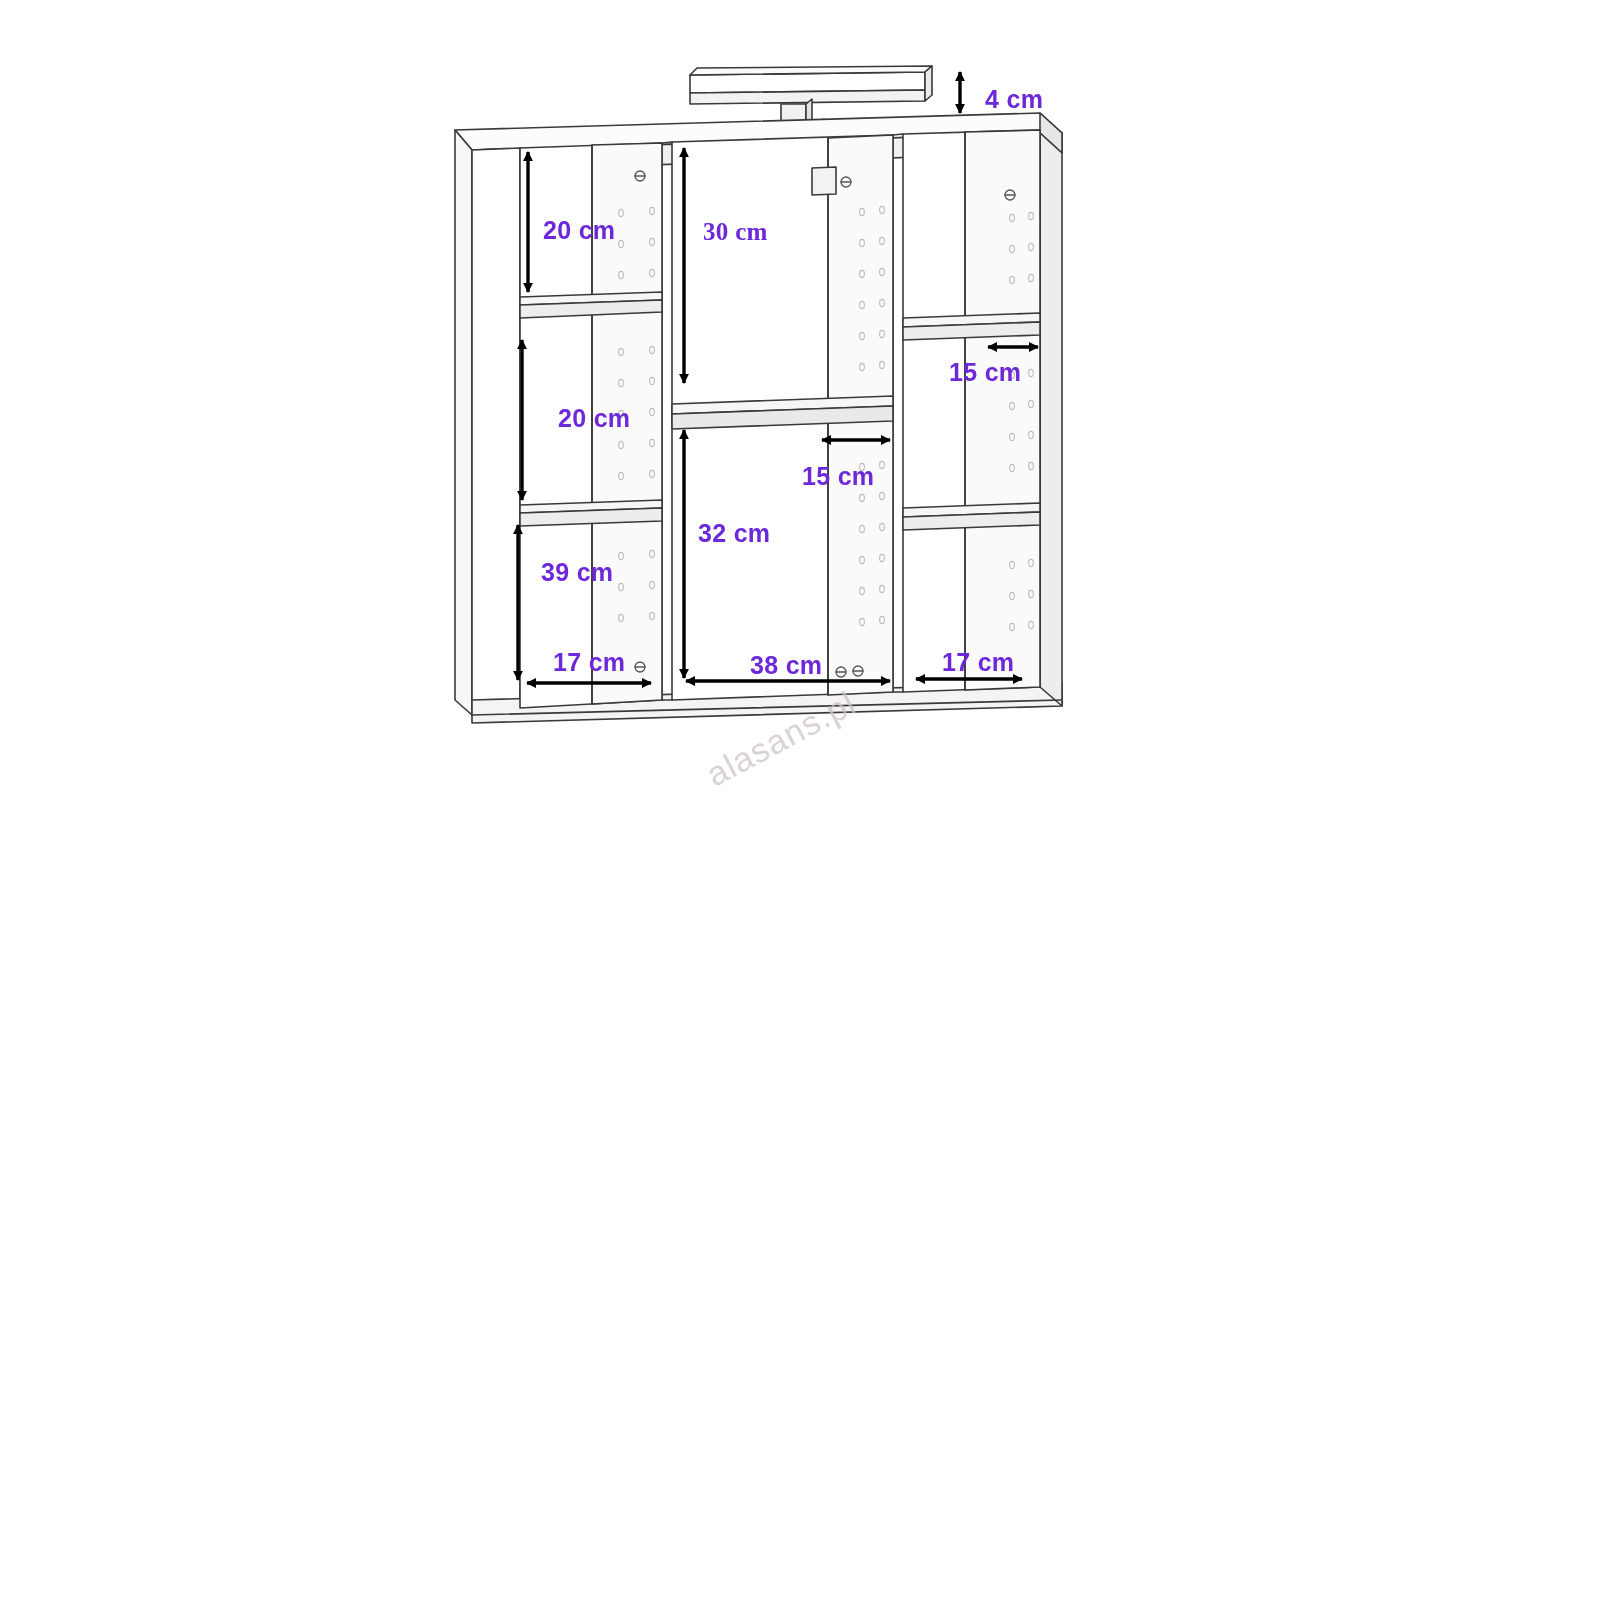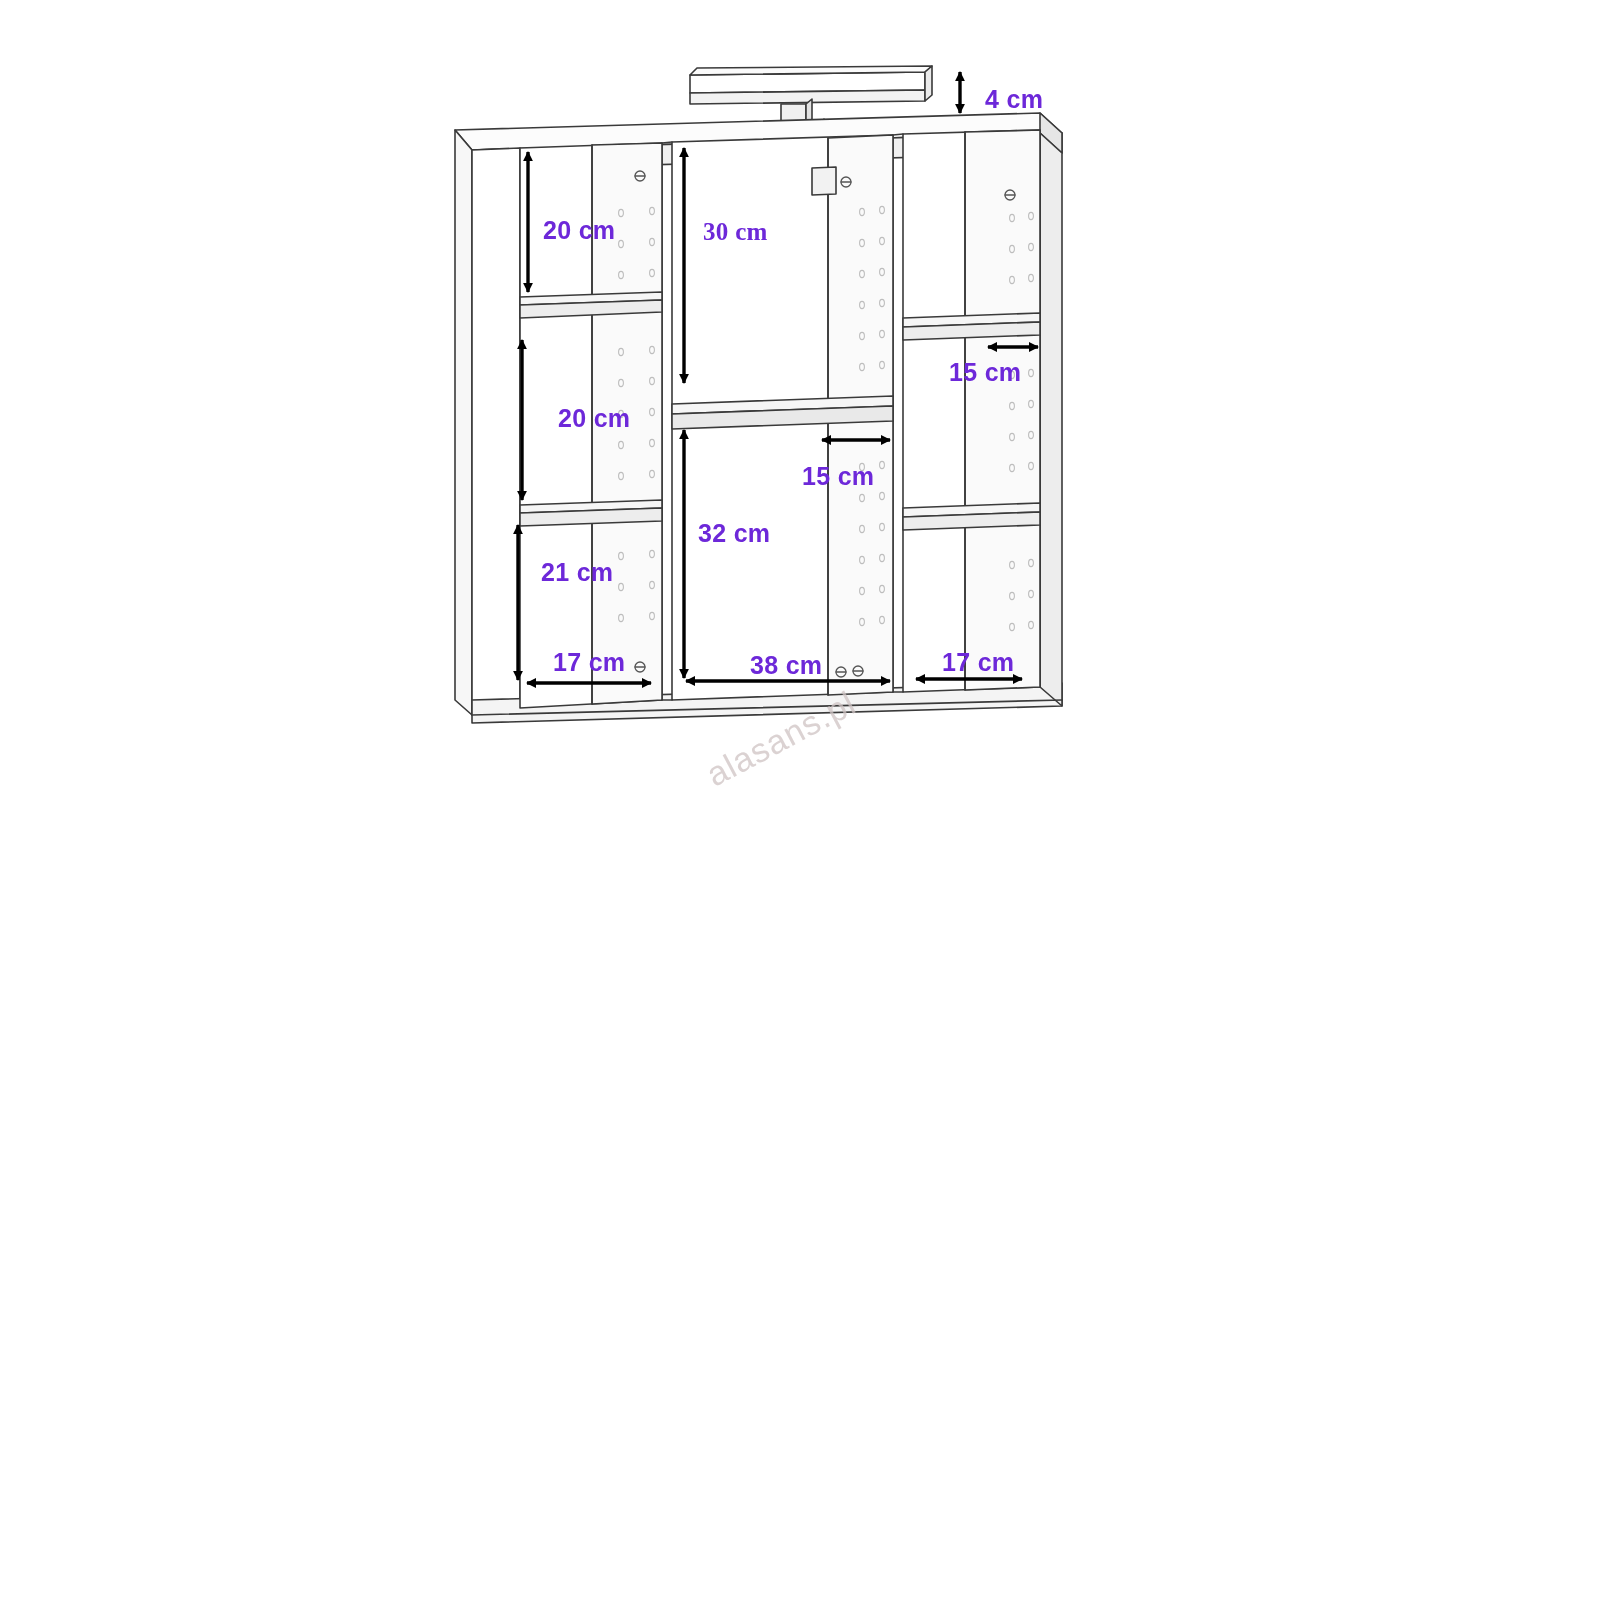--- a/index.html
+++ b/index.html
@@ -260,18 +260,18 @@
 </svg>
 </div>
 
 <div class="dim-label" style="left:985px; top:85px;">4 cm</div>
 <div class="dim-label" style="left:543px; top:216px;">20 cm</div>
 <div class="dim-label" style="left:703px; top:218px;font-family:Liberation Serif, serif;">30 cm</div>
 <div class="dim-label" style="left:949px; top:358px;">15 cm</div>
 <div class="dim-label" style="left:558px; top:404px;">20 cm</div>
 <div class="dim-label" style="left:802px; top:462px;">15 cm</div>
 <div class="dim-label" style="left:698px; top:519px;">32 cm</div>
-<div class="dim-label" style="left:541px; top:558px;">21 cm</div>
+<div class="dim-label" style="left:541px; top:558px;">39 cm</div>
 <div class="dim-label" style="left:553px; top:648px;">17 cm</div>
 <div class="dim-label" style="left:750px; top:651px;">38 cm</div>
 <div class="dim-label" style="left:942px; top:648px;">17 cm</div>
 
 <div class="watermark">alasans.pl</div>
 
 </body></html>

